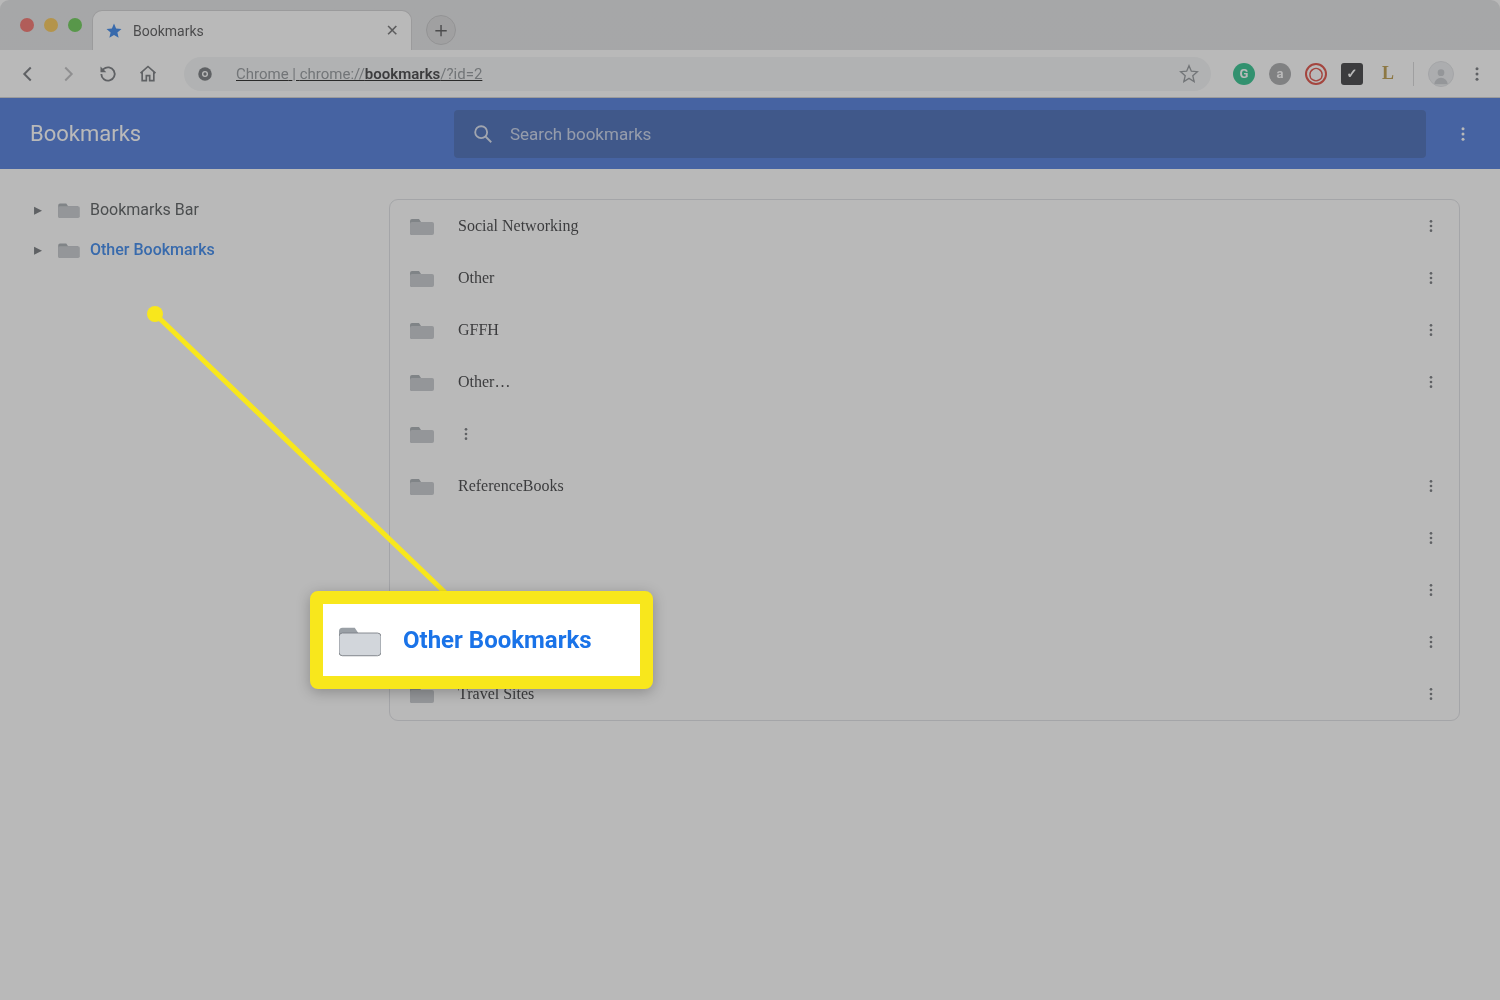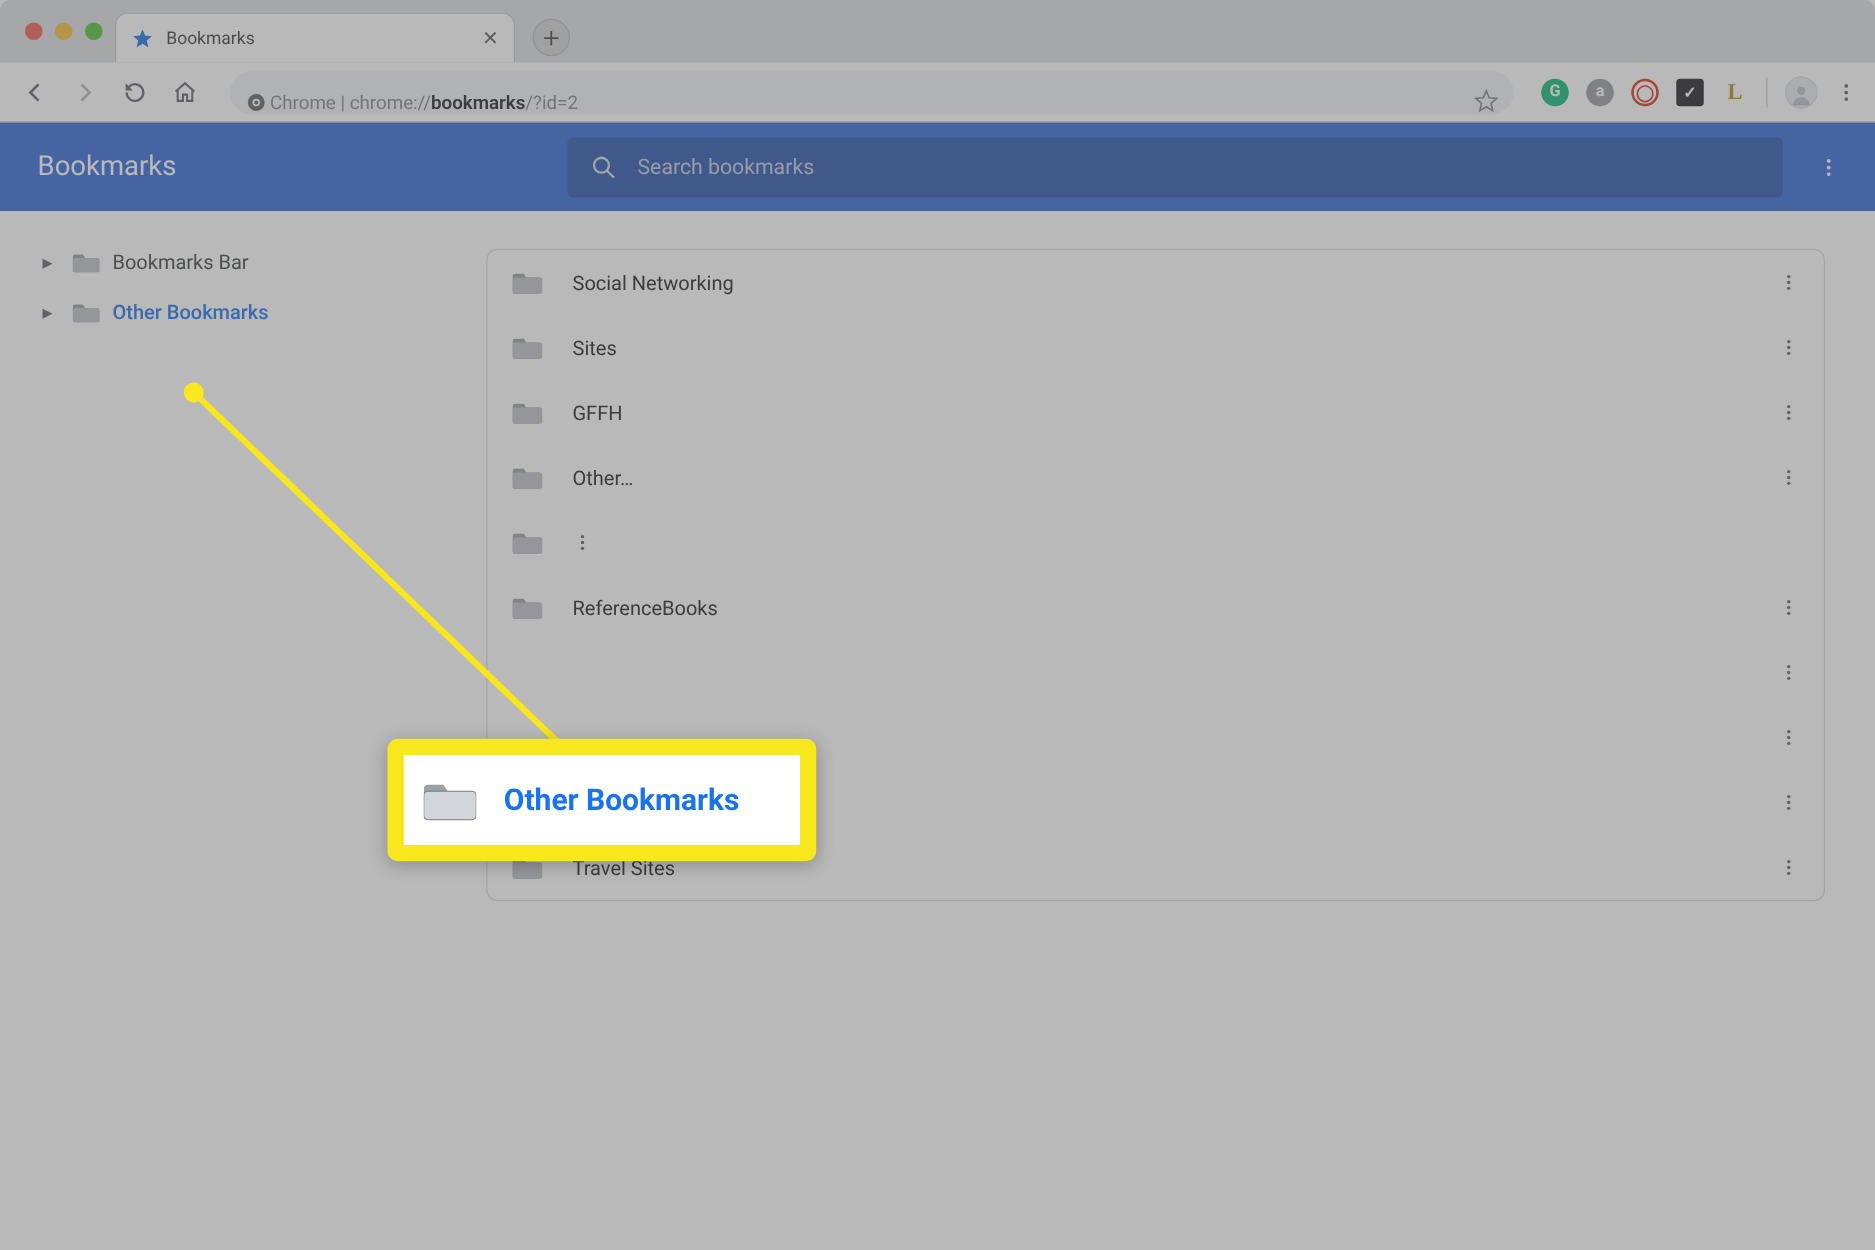--- a/index.html
+++ b/index.html
@@ -15,21 +15,21 @@
 .wc-green { background: #52c33a; }
 .tab { background: #fff; border-radius: 10px 10px 0 0; height: 40px; width: 320px; display: flex; align-items: center; padding: 0 12px; gap: 10px; border: 1px solid #c9c9cb; border-bottom: none; }
 .tab .favicon { width: 18px; height: 18px; }
 .tab .title { font-size: 14px; color: #3b3b3d; flex: 1; }
 .tab .close { color: #5c5c5e; font-size: 16px; }
 .new-tab { width: 30px; height: 30px; border-radius: 50%; background: #d2d3d5; border: 1px solid #bcbcbe; margin: 0 0 5px 14px; display: flex; align-items: center; justify-content: center; color: #3d3d3f; font-size: 22px; font-weight: 300; }
 
 .toolbar { height: 48px; background: #fff; border-bottom: 1px solid #c9c9cb; display: flex; align-items: center; padding: 0 14px; gap: 12px; }
 .nav-btn { width: 28px; height: 28px; display: flex; align-items: center; justify-content: center; color: #5f6368; }
 .nav-btn.disabled { color: #b5b5b7; }
-.address-bar { flex: 1; height: 34px; background: #f1f3f4; border-radius: 17px; display: flex; align-items: flex-end; padding: 0 12px; gap: 2px; margin: 0 10px; }
+.address-bar { flex: 1; height: 34px; background: #f1f3f4; border-radius: 17px; display: flex; align-items: center; padding: 0 12px; gap: 22px; margin: 0 10px; text-decoration: underline; }
 .address-bar .chrome-icon { width: 18px; height: 18px; }
 .address-bar .url { font-size: 15px; color: #202124; }
 .address-bar .url .muted { color: #80868b; }
 .address-bar .url .bold { font-weight: 600; color: #202124; }
 .address-bar .star { margin-left: auto; color: #80868b; }
 .toolbar-right { display: flex; align-items: center; gap: 14px; }
 .ext-icon { width: 22px; height: 22px; border-radius: 50%; display:flex; align-items:center; justify-content:center; color:#fff; font-size:13px; font-weight:700; }
 .divider { width: 1px; height: 24px; background: #d0d0d2; }
 .avatar { width: 26px; height: 26px; border-radius: 50%; background: #e8eaed; border: 1px solid #dadce0; display:flex; align-items:flex-end; justify-content:center; overflow:hidden;}
 .avatar svg{width:20px;height:20px;fill:#bdc1c6;}
@@ -50,21 +50,21 @@
 .tree-item { display: flex; align-items: center; height: 40px; padding-left: 24px; gap: 10px; font-size: 16px; color: #3c4043; cursor: pointer; }
 .tree-item .arrow { color: #5f6368; width: 14px; }
 .tree-item .folder-icon { color: #5f6368; }
 .tree-item.active .label { color: #1a73e8; font-weight: 500; }
 .tree-item.active { color: #1a73e8; }
 
 .content { flex: 1; padding: 30px 40px 30px 0; position: relative; }
 .card { border: 1px solid #dadce0; border-radius: 9px; background: #fff; overflow: hidden; }
 .row { height: 52px; display: flex; align-items: center; padding: 0 20px; gap: 24px; }
 .row .folder-icon { color: #5f6368; }
-.row .label { font-size: 16px; color: #202124; flex: 1; }
+.row .label { font-size: 16px; color: #202124; flex: 1; font-family: Liberation Serif, serif; }
 .row .row-menu { color: #5f6368; }
 
 
 .dim-overlay { position: absolute; inset: 0; background: rgba(96,96,96,0.44); pointer-events: none; }
 
 
 .callout { position: absolute; left: 310px; top: 591px; width: 343px; height: 98px; background: #fff; border: 13px solid #f8e71c; border-radius: 8px; display: flex; align-items: center; gap: 22px; padding-left: 16px; pointer-events: none; z-index: 30; box-shadow: 0 3px 14px rgba(0,0,0,0.25); }
 .callout .big-folder { width: 42px; height: 36px; }
 .callout .text { color: #1a73e8; font-size: 24px; font-weight: 700; }
 
@@ -205,21 +205,21 @@
                 <circle cx="12" cy="5" r="2" fill="#5f6368"></circle>
                 <circle cx="12" cy="12" r="2" fill="#5f6368"></circle>
                 <circle cx="12" cy="19" r="2" fill="#5f6368"></circle>
               </svg>
           </div>
           <div class="row">
             <svg class="folder-icon" width="24" height="20" viewBox="0 0 24 20">
                 <path fill="#9aa0a6" d="M2 3h7l2 3h11v11a2 2 0 0 1-2 2H2a2 2 0 0 1-2-2V5a2 2 0 0 1 2-2z"></path>
                 <rect x="0" y="6" width="24" height="13" rx="2" fill="#bdc1c6"></rect>
               </svg>
-            <span class="label">Sites</span>
+            <span class="label">Other</span>
             <svg class="row-menu" width="16" height="16" viewBox="0 0 24 24">
                 <circle cx="12" cy="5" r="2" fill="#5f6368"></circle>
                 <circle cx="12" cy="12" r="2" fill="#5f6368"></circle>
                 <circle cx="12" cy="19" r="2" fill="#5f6368"></circle>
               </svg>
           </div>
           <div class="row">
             <svg class="folder-icon" width="24" height="20" viewBox="0 0 24 20">
                 <path fill="#9aa0a6" d="M2 3h7l2 3h11v11a2 2 0 0 1-2 2H2a2 2 0 0 1-2-2V5a2 2 0 0 1 2-2z"></path>
                 <rect x="0" y="6" width="24" height="13" rx="2" fill="#bdc1c6"></rect>

